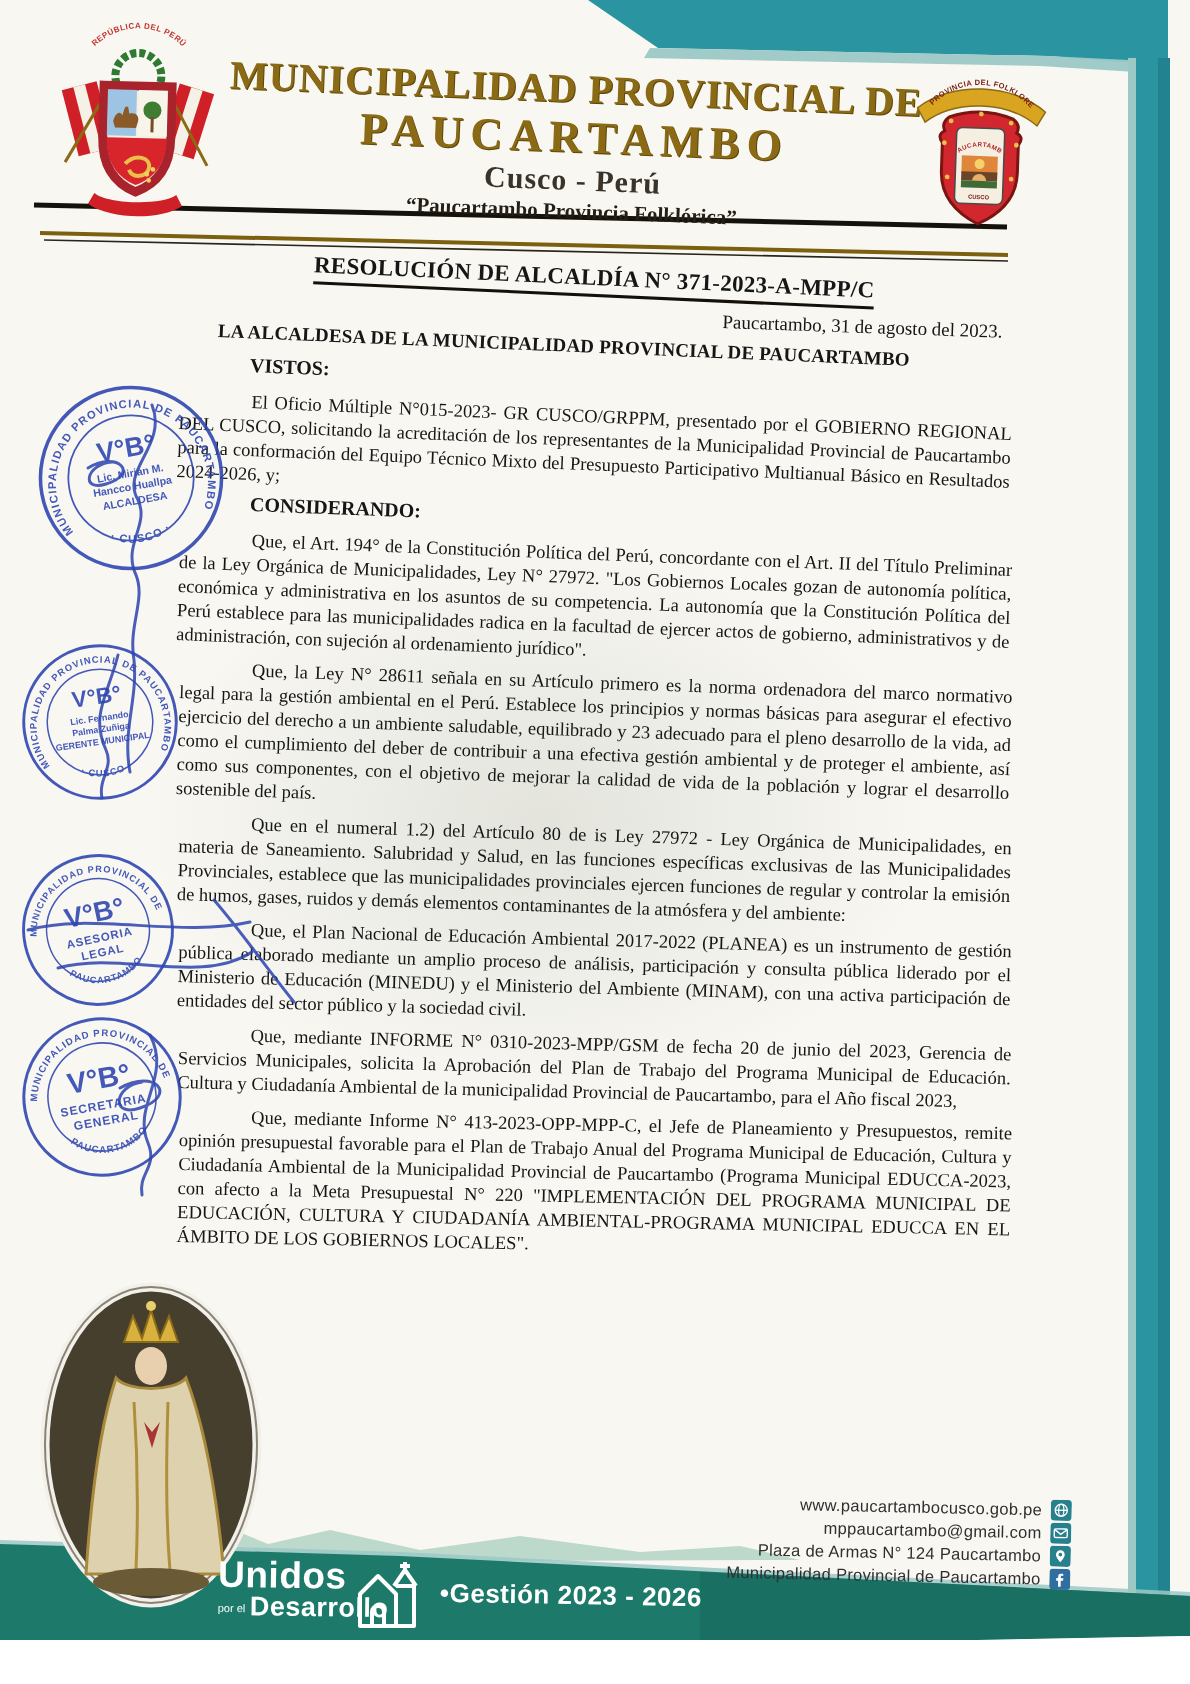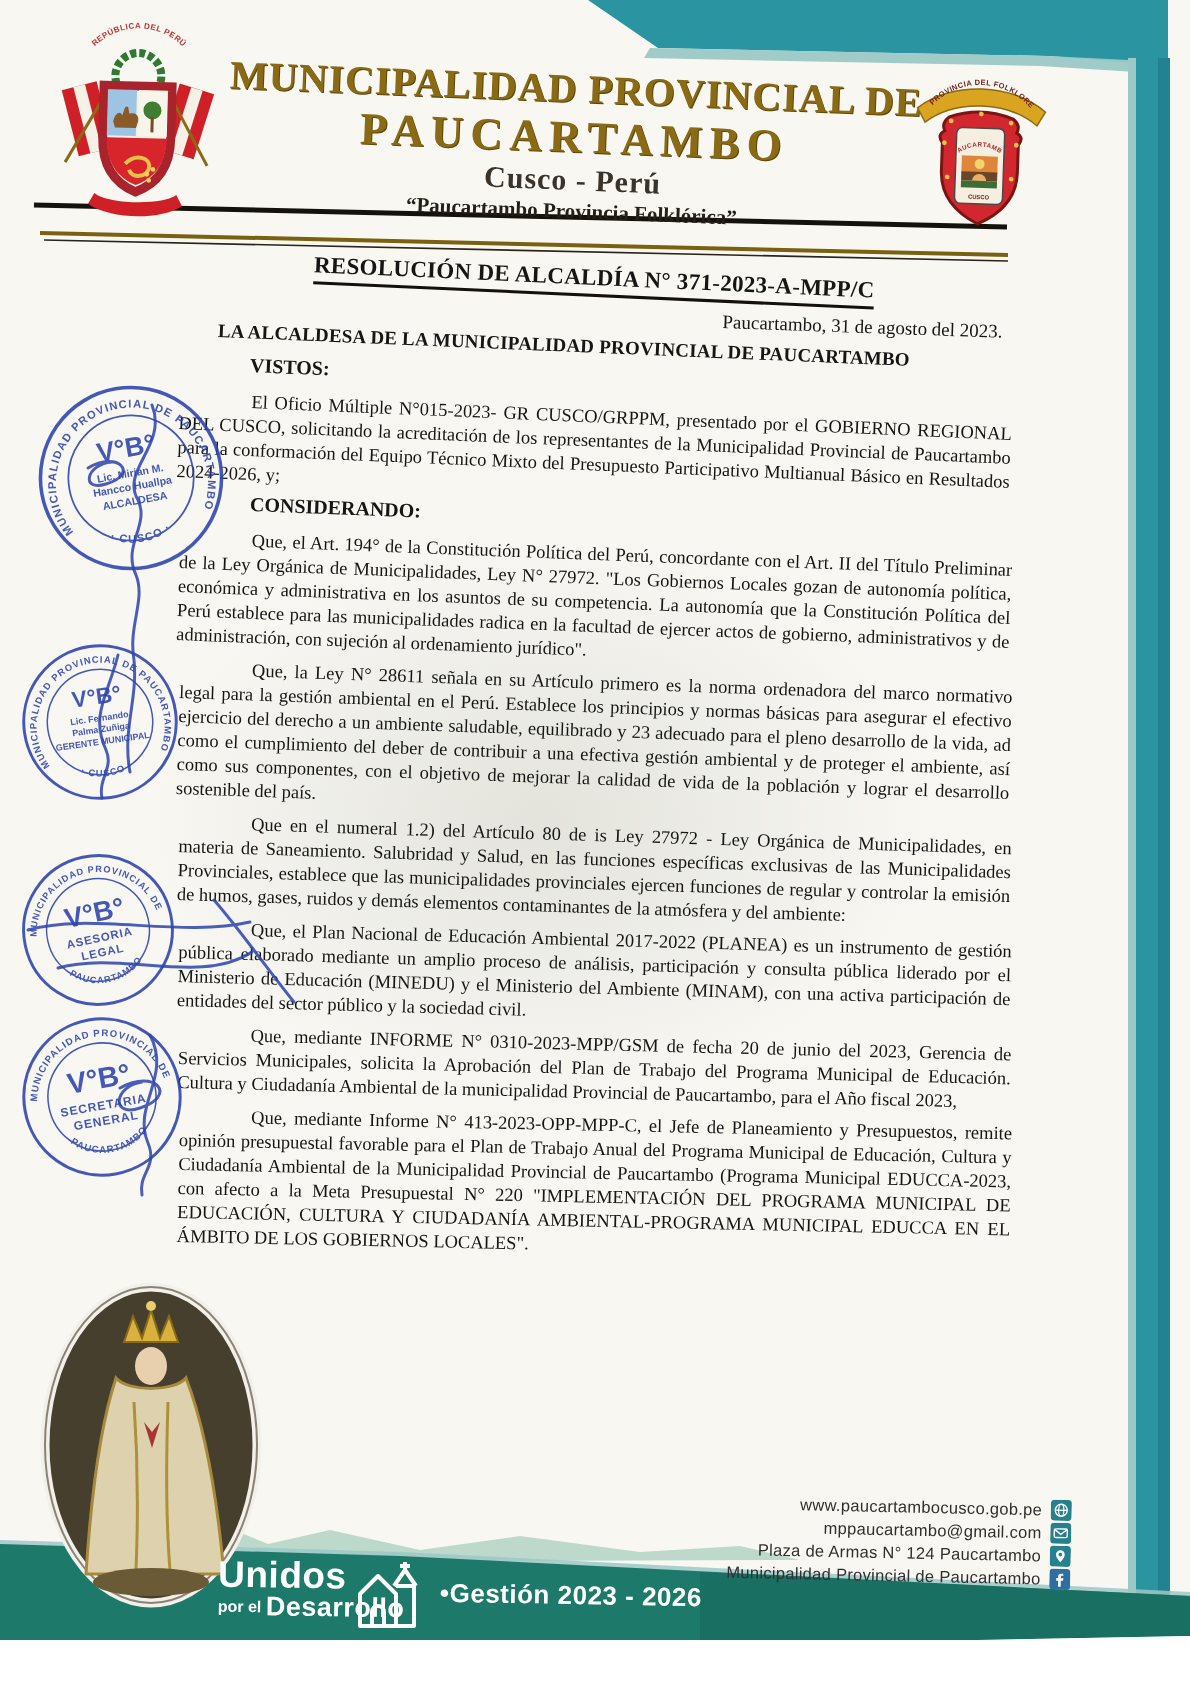--- a/index.html
+++ b/index.html
@@ -39,21 +39,21 @@
   .sring{font-family:"Liberation Sans",sans-serif;font-size:10px;font-weight:bold;fill:#2c44b0;letter-spacing:1.1px;}
   .svobo{font-family:"Liberation Sans",sans-serif;font-weight:bold;fill:#2c44b0;text-anchor:middle;}
   .sline{font-family:"Liberation Sans",sans-serif;font-size:9.5px;font-weight:bold;fill:#2c44b0;text-anchor:middle;}
   .sline2{font-family:"Liberation Sans",sans-serif;font-size:12.5px;font-weight:bold;fill:#2c44b0;text-anchor:middle;letter-spacing:1px;}
   #signatures{position:absolute;left:0;top:0;z-index:4;}
   
   .brand{position:absolute;left:218px;top:1558px;z-index:5;color:#fff;
       font-family:"Liberation Sans",sans-serif;transform:rotate(.8deg);}
   .brand-l1{font-size:37px;font-weight:bold;line-height:36px;letter-spacing:.5px;}
   .brand-l2{line-height:26px;}
-  .brand-small{font-size:16px;font-weight:bold;vertical-align:3px;}
+  .brand-small{font-size:11px;font-weight:normal;vertical-align:3px;}
   .brand-big{font-size:27px;font-weight:bold;letter-spacing:.5px;}
   .church{position:absolute;left:352px;top:1552px;z-index:5;}
   .gestion{position:absolute;left:440px;top:1580px;z-index:5;color:#fff;font-weight:bold;
       font-size:26px;font-family:"Liberation Sans",sans-serif;letter-spacing:.5px;transform:rotate(1deg);}
   .contacts{position:absolute;right:118px;top:1499px;z-index:5;font-family:"Liberation Sans",sans-serif;
       transform:rotate(1.2deg);transform-origin:100% 0;}
   .contact-row{display:flex;justify-content:flex-end;align-items:center;height:23px;}
   .contact-row span{font-size:16.5px;color:#2f2f2f;letter-spacing:.3px;margin-right:9px;}
   .cicon{width:21px;height:21px;flex:0 0 21px;}
   .whitestrip{position:absolute;left:0;bottom:0;width:1190px;height:44px;z-index:5;background:#ffffff;}

